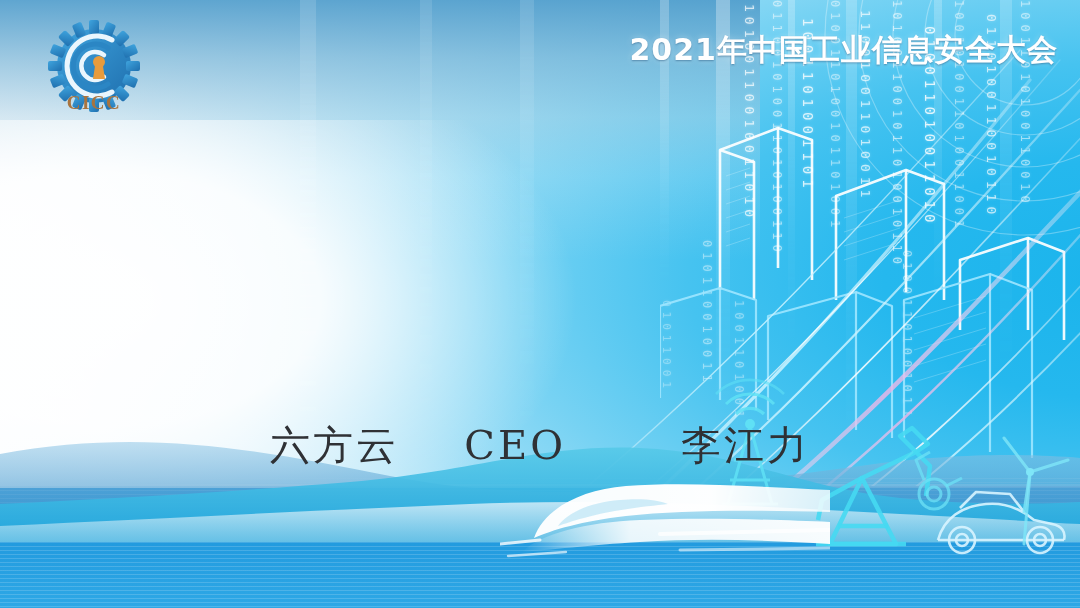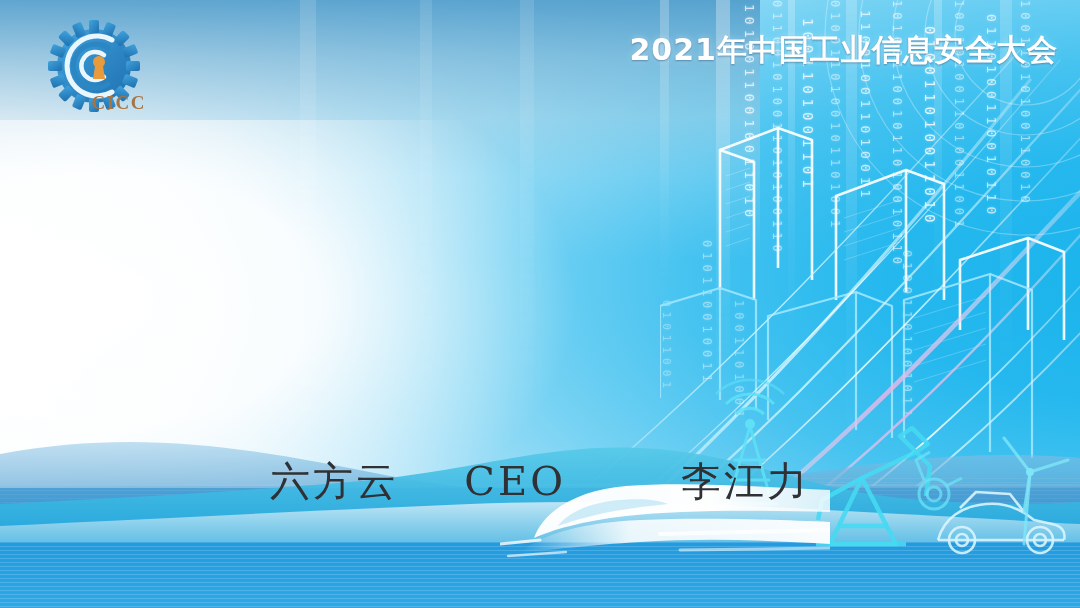--- a/index.html
+++ b/index.html
@@ -93,21 +93,21 @@
   .icons{position:absolute;left:0;bottom:0;width:1080px;height:240px;}
   .train{position:absolute;left:500px;bottom:28px;width:330px;height:120px;}
 
   
 
   .logo{
     position:absolute;left:42px;top:18px;width:104px;height:104px;
   }
   .logo-text{
     position:absolute;left:42px;top:92px;width:104px;
-    text-align:right;
+    text-align:center;
     font-family:"Liberation Serif", serif;
     font-weight:bold;
     font-size:19px;
     letter-spacing:1.5px;
     color:#a8743f;
   }
 
   .conf-title{
     position:absolute;right:22px;top:30px;
     font-family:"DejaVu Sans", sans-serif;
@@ -134,21 +134,20 @@
   }
 
   .presenter{
     position:absolute;left:0;top:418px;width:1080px;
     text-align:center;
     font-family:"DejaVu Serif","Liberation Serif",serif;
     font-size:40px;
     letter-spacing:3px;
     color:#2f3135;
     white-space:nowrap;
-    margin-top:36px;
   }
   .presenter .gap{display:inline-block;width:34px;}
 </style>
 </head>
 <body>
 
 <div class="slide">
 
   <div class="bg-base"></div>
   <div class="bg-cyan"></div>

